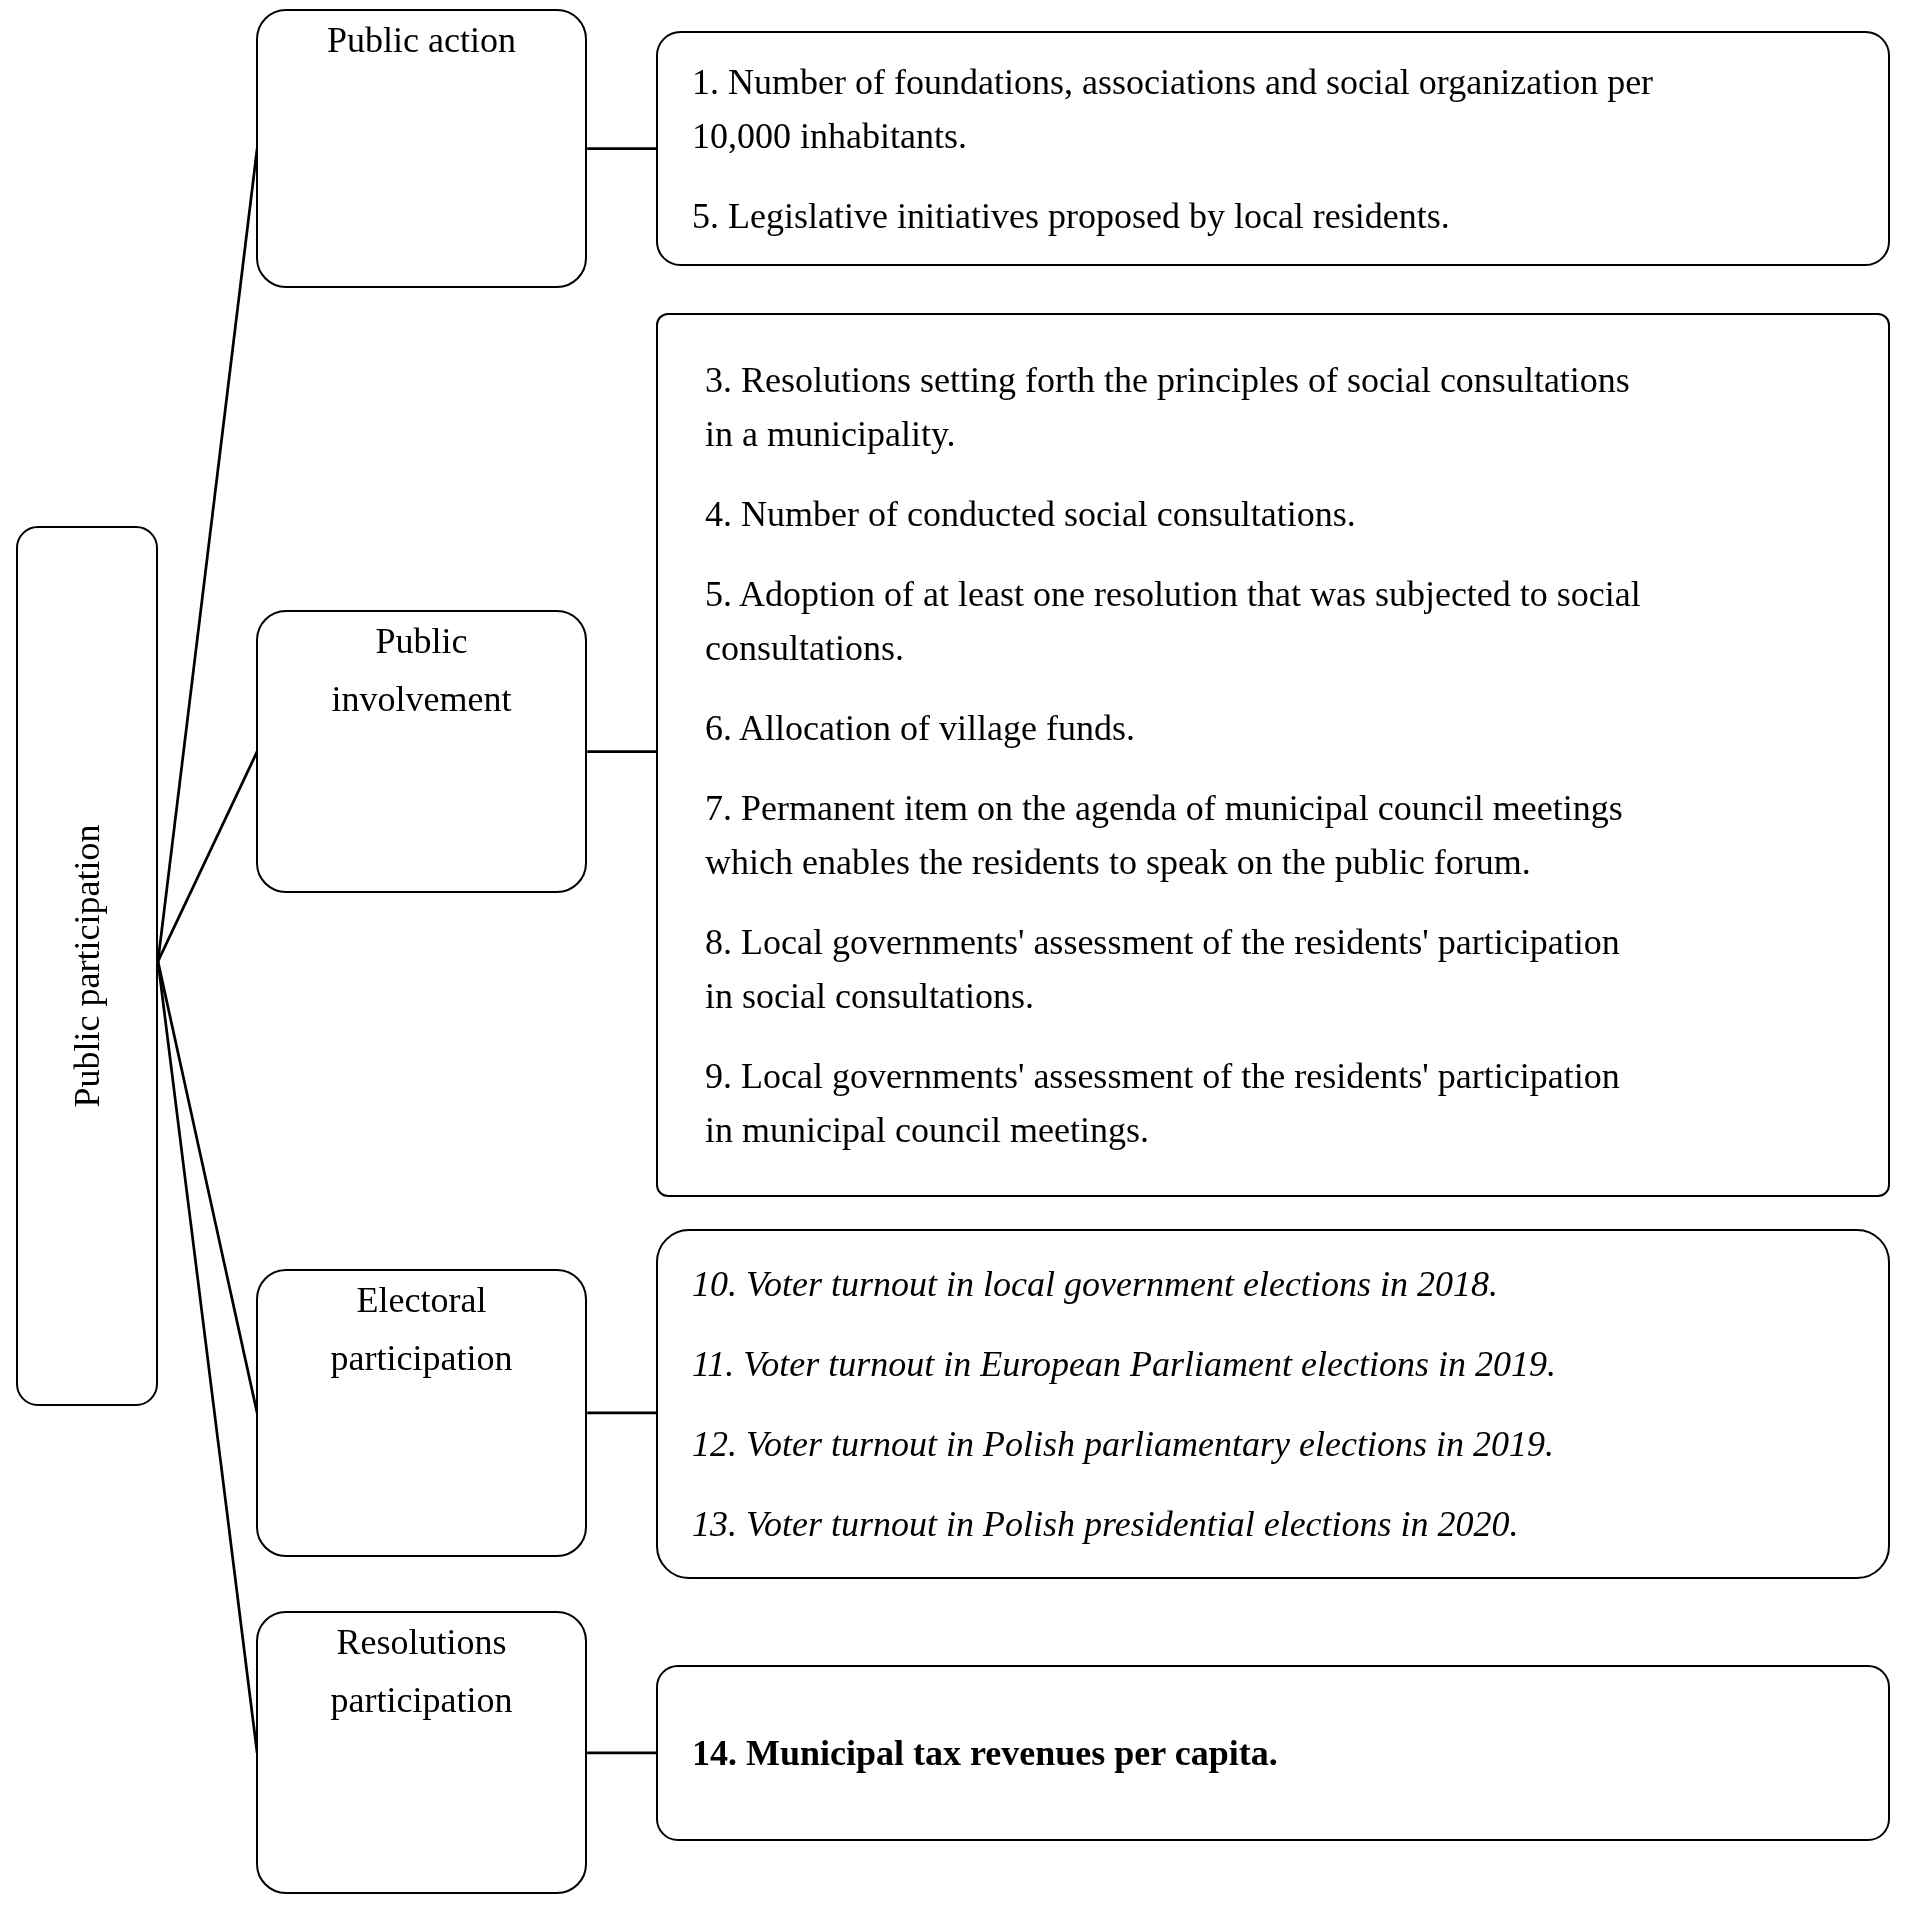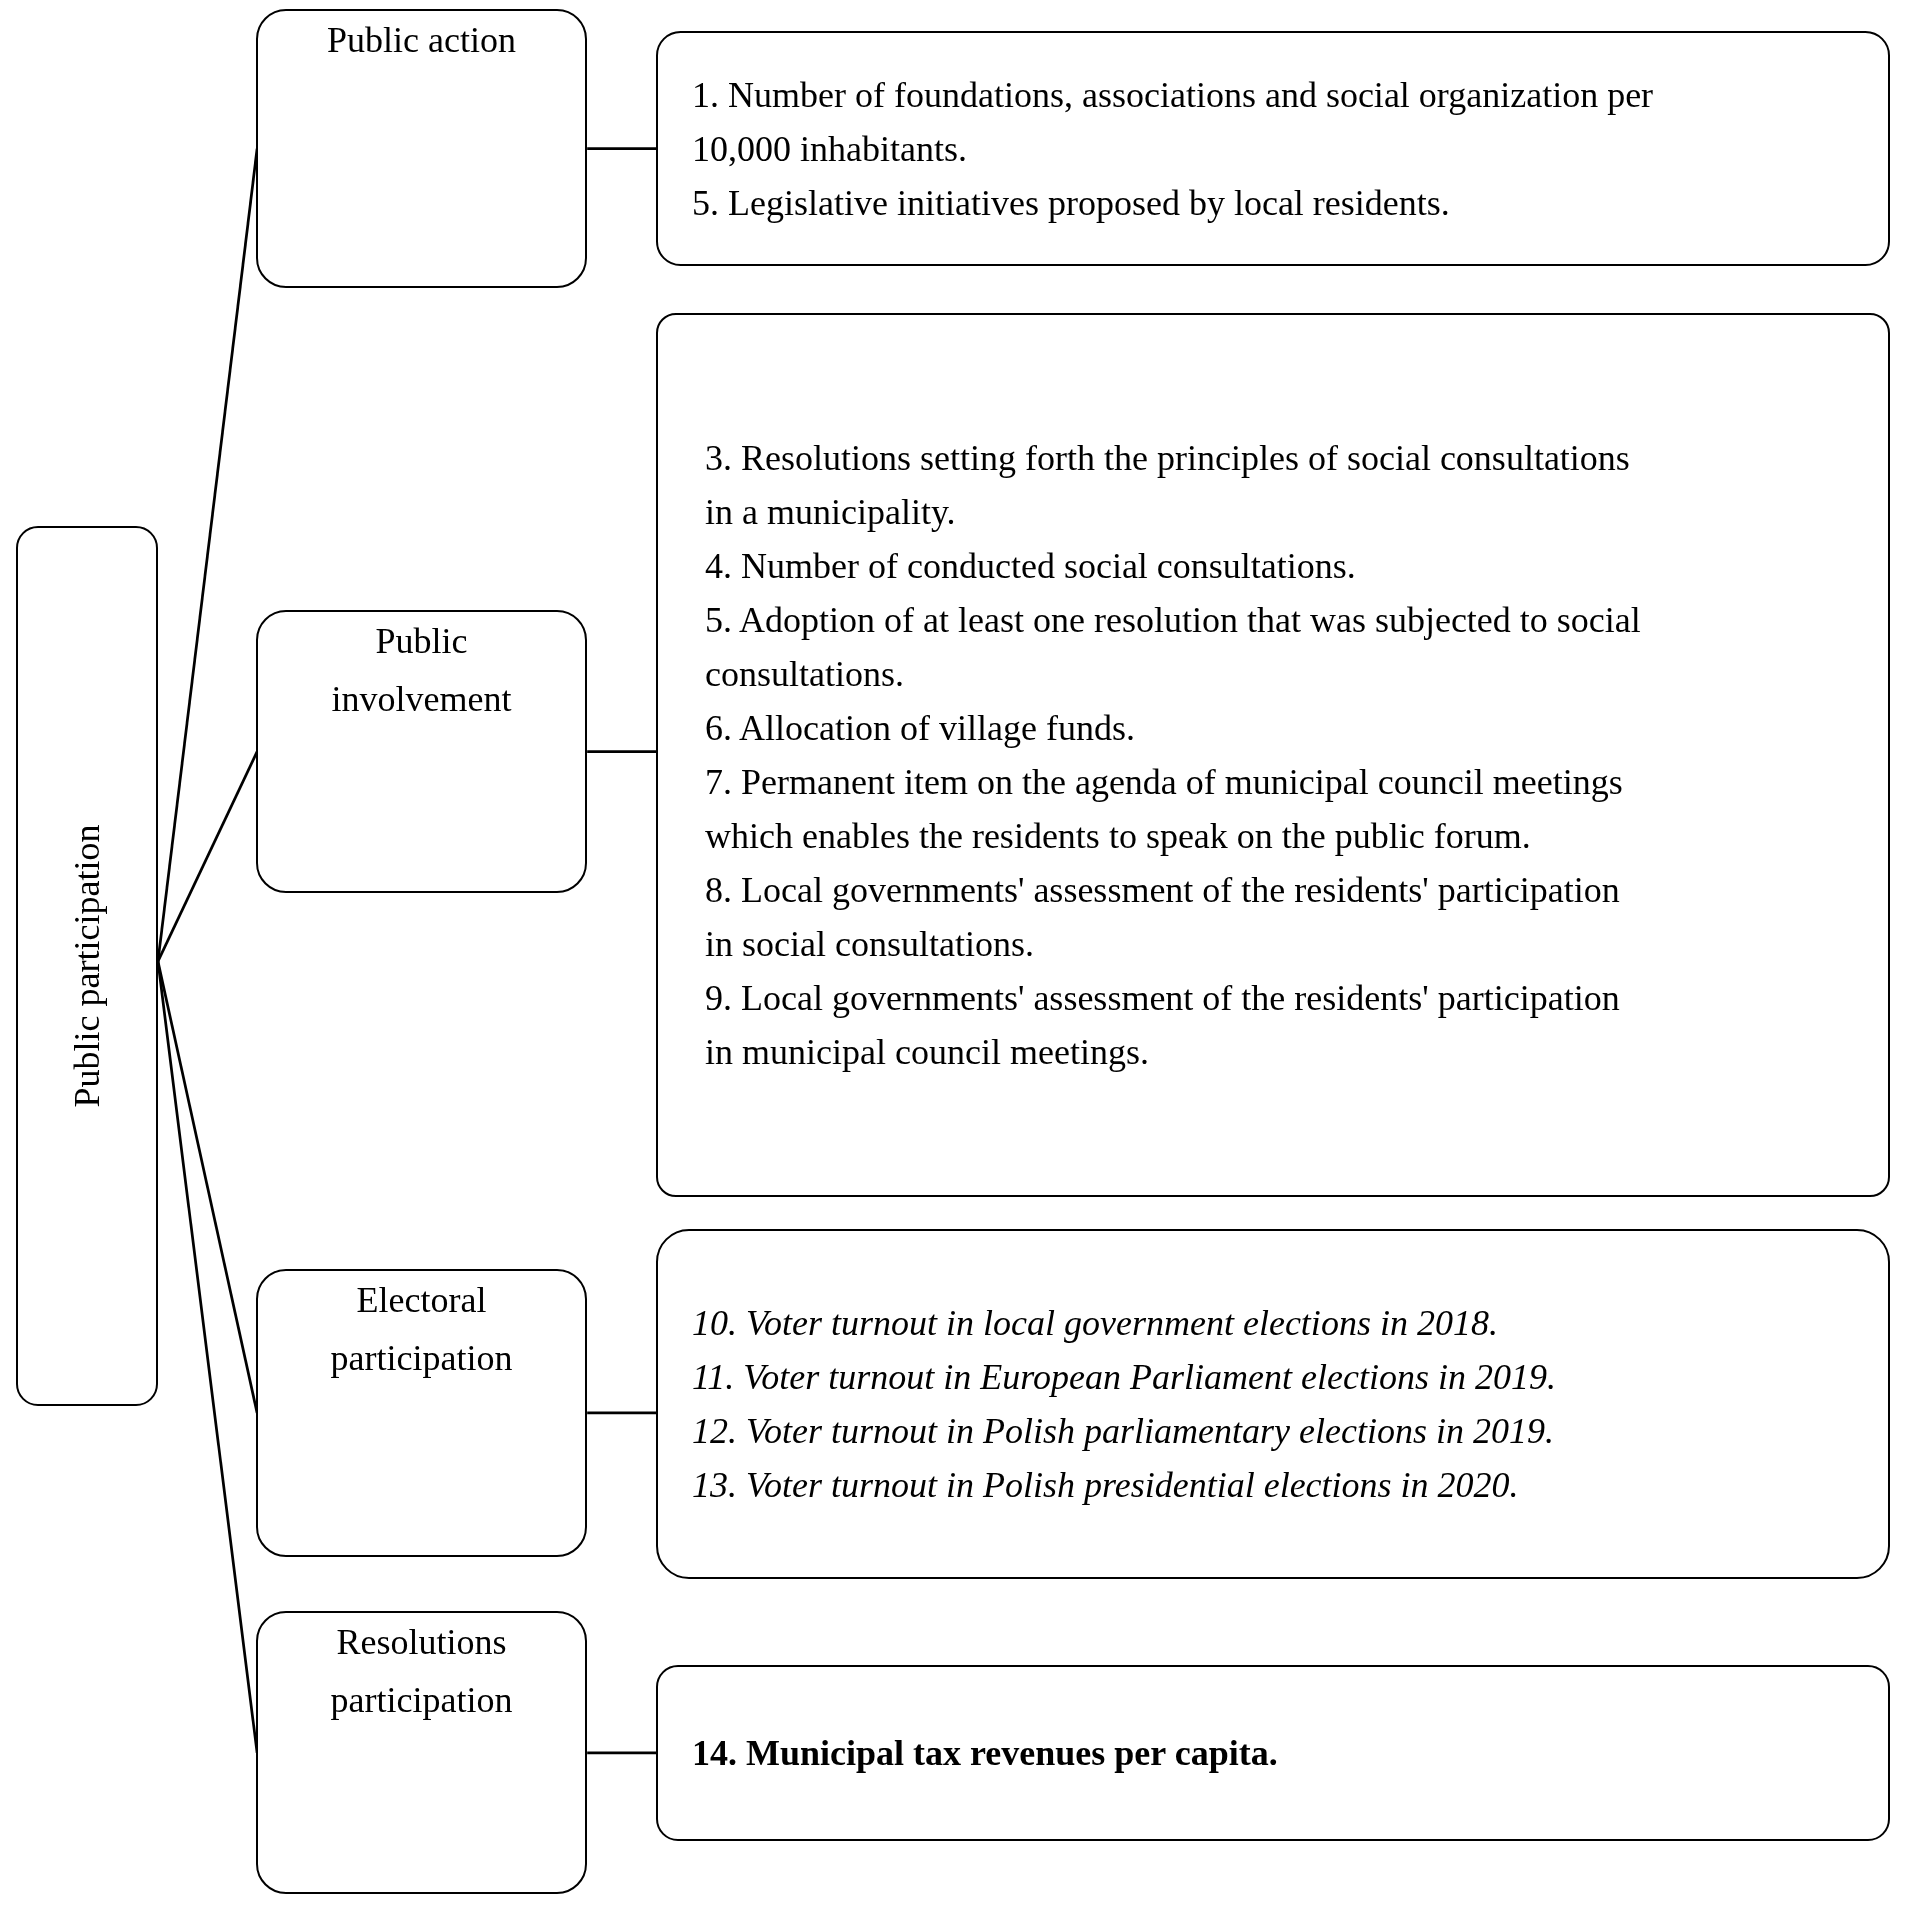--- a/index.html
+++ b/index.html
@@ -63,30 +63,31 @@
   #branch-1 { top: 610px; height: 283px; }
   #branch-2 { top: 1269px; height: 288px; }
   #branch-3 { top: 1611px; height: 283px; }
   
   .group {
     left: 656px;
     width: 1234px;
     display: flex;
     flex-direction: column;
     justify-content: center;
+    gap: 26px;
     padding: 0 30px 0 34px;
     font-size: 36px;
     line-height: 54px;
   }
   .group p {
     margin: 0;
     white-space: pre-line;
   }
   #group-0 { top: 31px;   height: 235px;  border-radius: 24.5px; }
-  #group-1 { top: 313px;  height: 884px; border-radius: 20px; padding-left: 47px; }
+  #group-1 { top: 313px;  height: 884px; border-radius: 12px; padding-left: 47px; }
   #group-2 { top: 1229px; height: 350px;  border-radius: 33px; font-style: italic; }
   #group-3 { top: 1665px; height: 176px;  border-radius: 22px; font-weight: bold; }
 </style>
 </head>
 <body>
 
 <div class="canvas">
 
   <svg class="connectors" viewBox="0 0 3536 3501">
     <line x1="290" y1="1765" x2="472" y2="273"></line>

